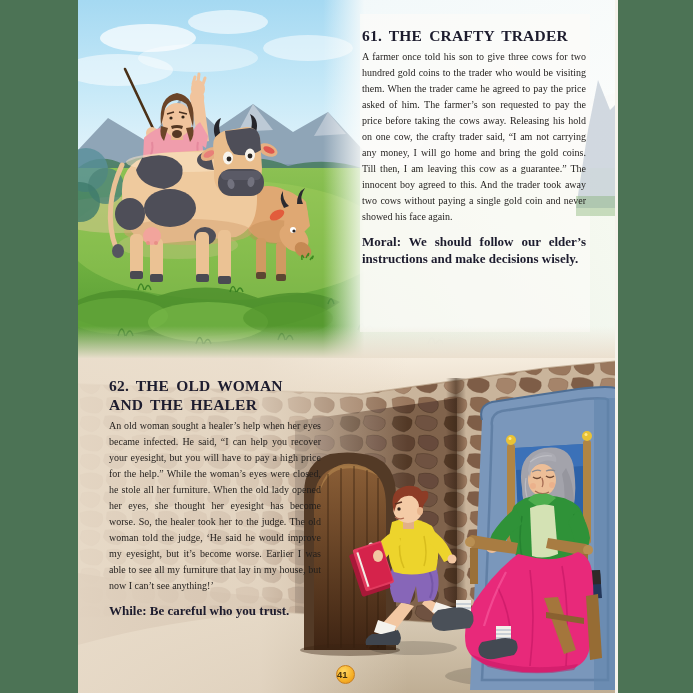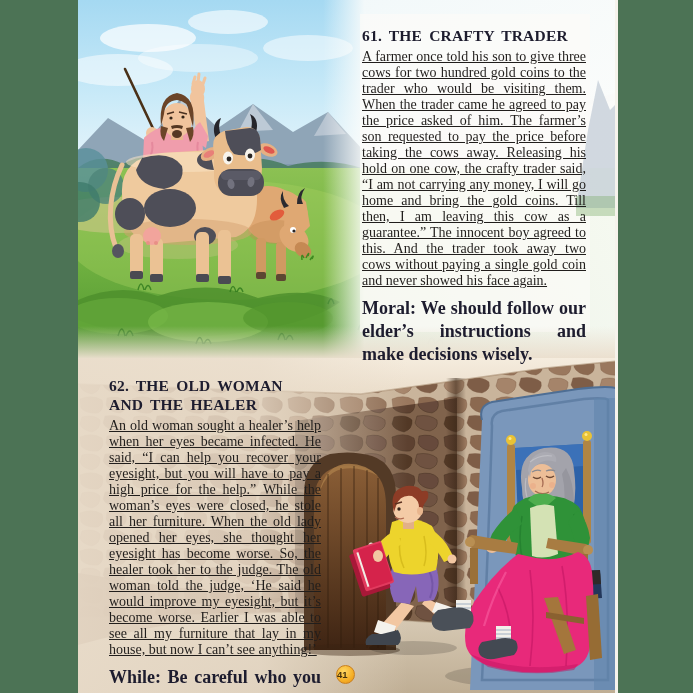--- a/index.html
+++ b/index.html
@@ -7,22 +7,22 @@
        font-family:"Liberation Serif",serif;}
   .stage{position:relative;width:693px;height:693px;}
   .page{position:absolute;left:78px;top:0;width:537px;height:693px;
         background:#fef9c3;border-right:3px solid #F6F3EC;overflow:hidden;}
   .illus{position:absolute;left:0;display:block;}
   .illus-top{top:0;}
   .illus-bottom{top:358px;}
   .story{position:absolute;color:var(--body-text,#211E1C);}
   .story h2{margin:0 0 4px 0;font-size:15.5px;line-height:19px;font-weight:bold;
             color:var(--heading-color,#1D1C2E);word-spacing:3px;letter-spacing:.2px;}
-  .story .body{margin:0;font-size:14px;line-height:16px;text-align:justify;text-decoration:underline;}
-  .story .moral{margin:8px 0 0 0;font-size:18px;line-height:23px;font-weight:bold;
+  .story .body{margin:0;font-size:10px;line-height:16px;text-align:justify;}
+  .story .moral{margin:8px 0 0 0;font-size:13px;line-height:17px;font-weight:bold;
             text-align:justify;color:var(--heading-color,#1D1C2E);}
   .story-61{left:284px;top:26px;width:224px;}
   .story-62{left:31px;top:352px;width:212px;margin-top:24px;}
   .badge{position:absolute;left:258px;top:665px;width:19px;height:19px;border-radius:50%;
          background:radial-gradient(circle at 40% 32%,#FFD863,var(--badge-fill,#F5AE25) 62%,#E08C1C);
          border:1px solid var(--badge-ring,#C9801E);box-sizing:border-box;
          display:flex;align-items:center;
          font-family:"Liberation Sans",sans-serif;font-size:9.5px;font-weight:bold;
          color:var(--badge-text,#45330E);}
 </style>

